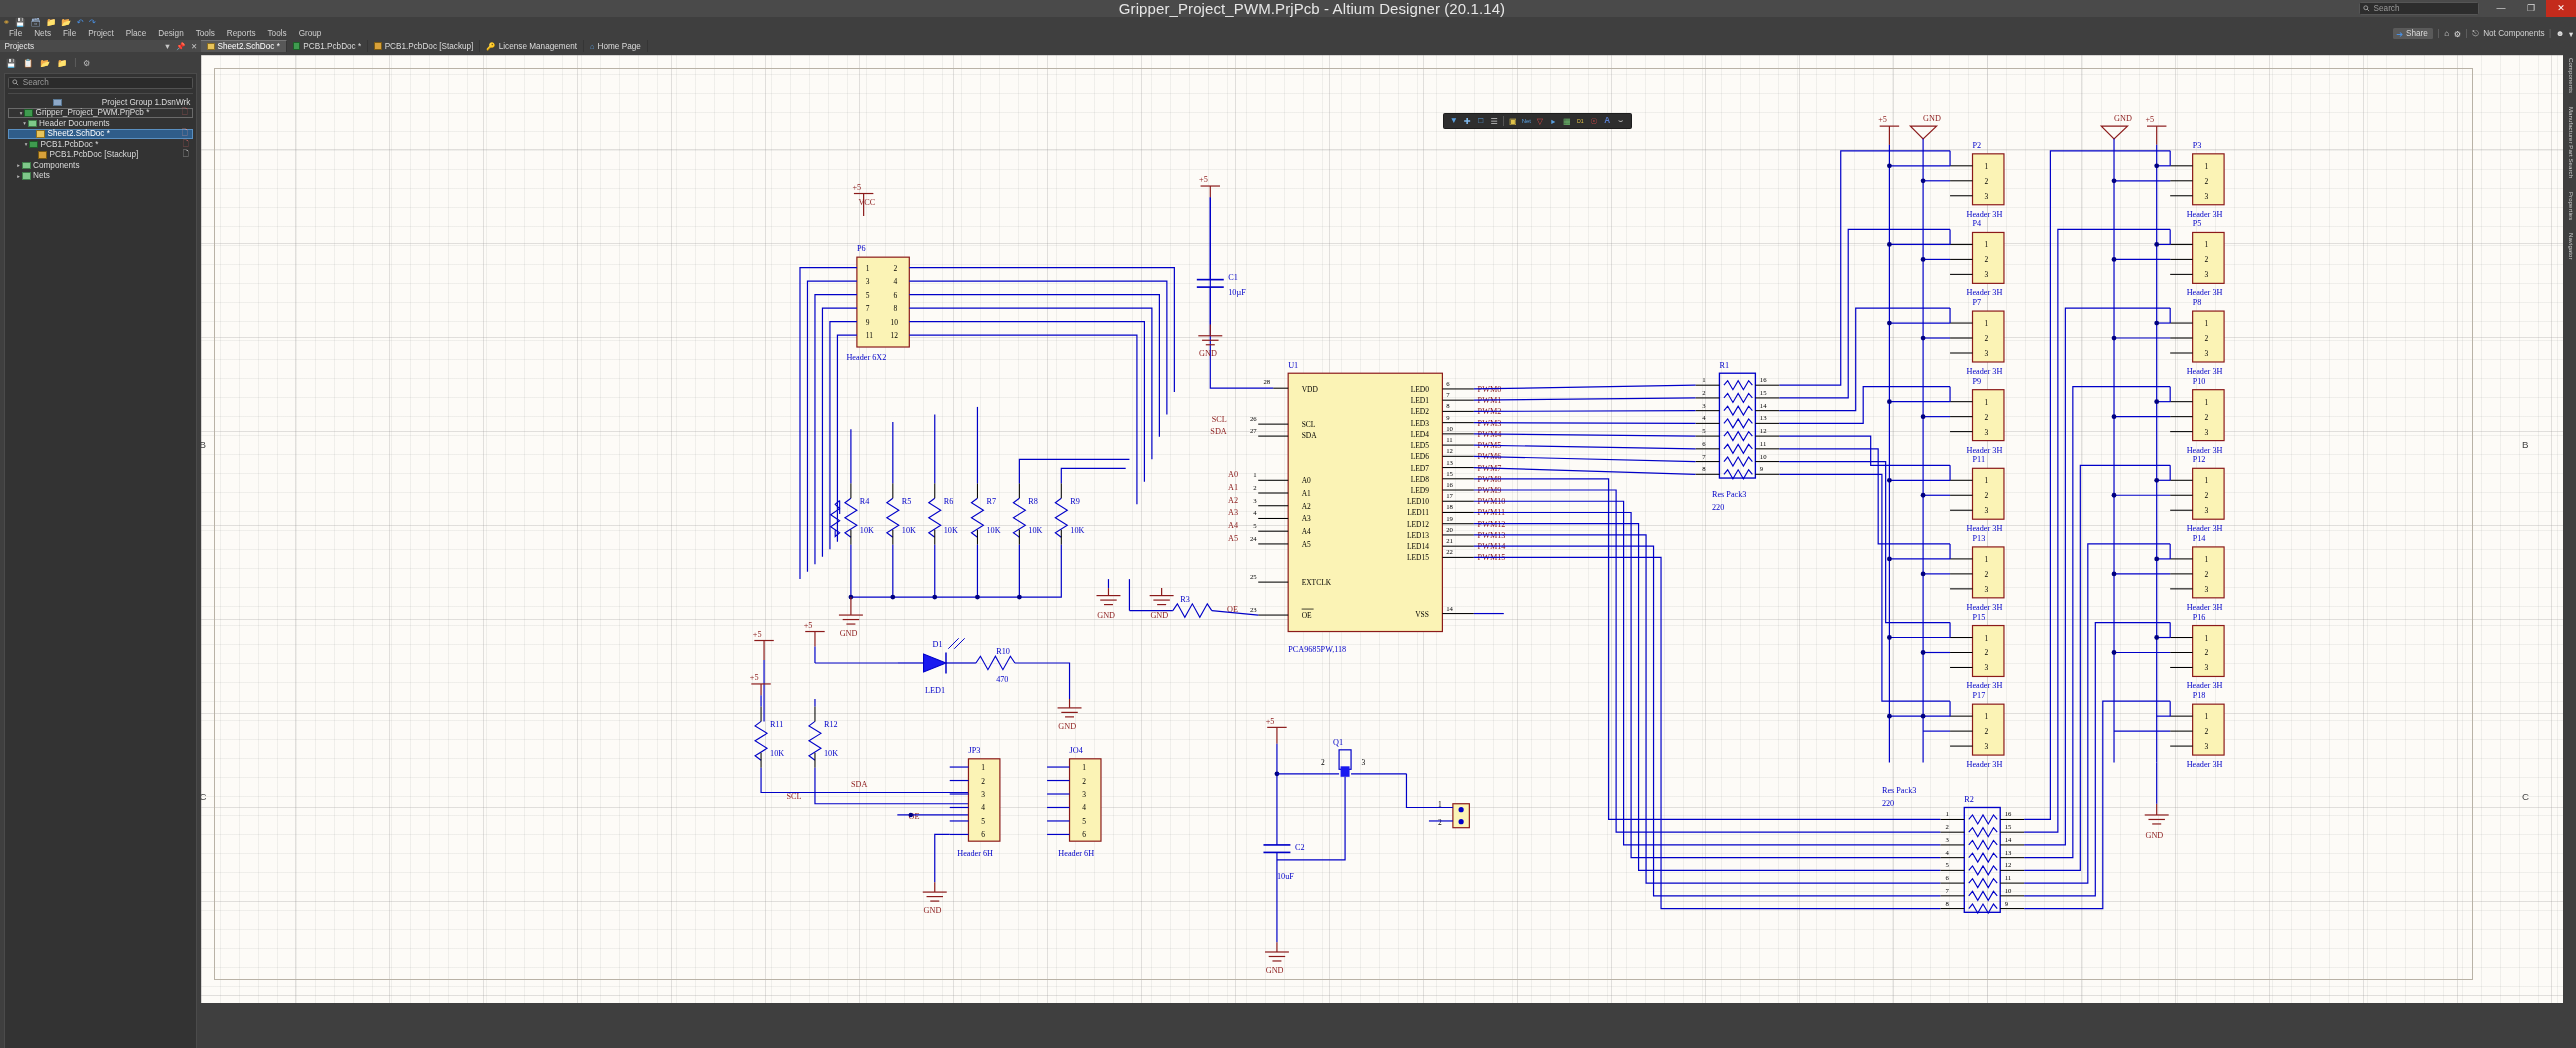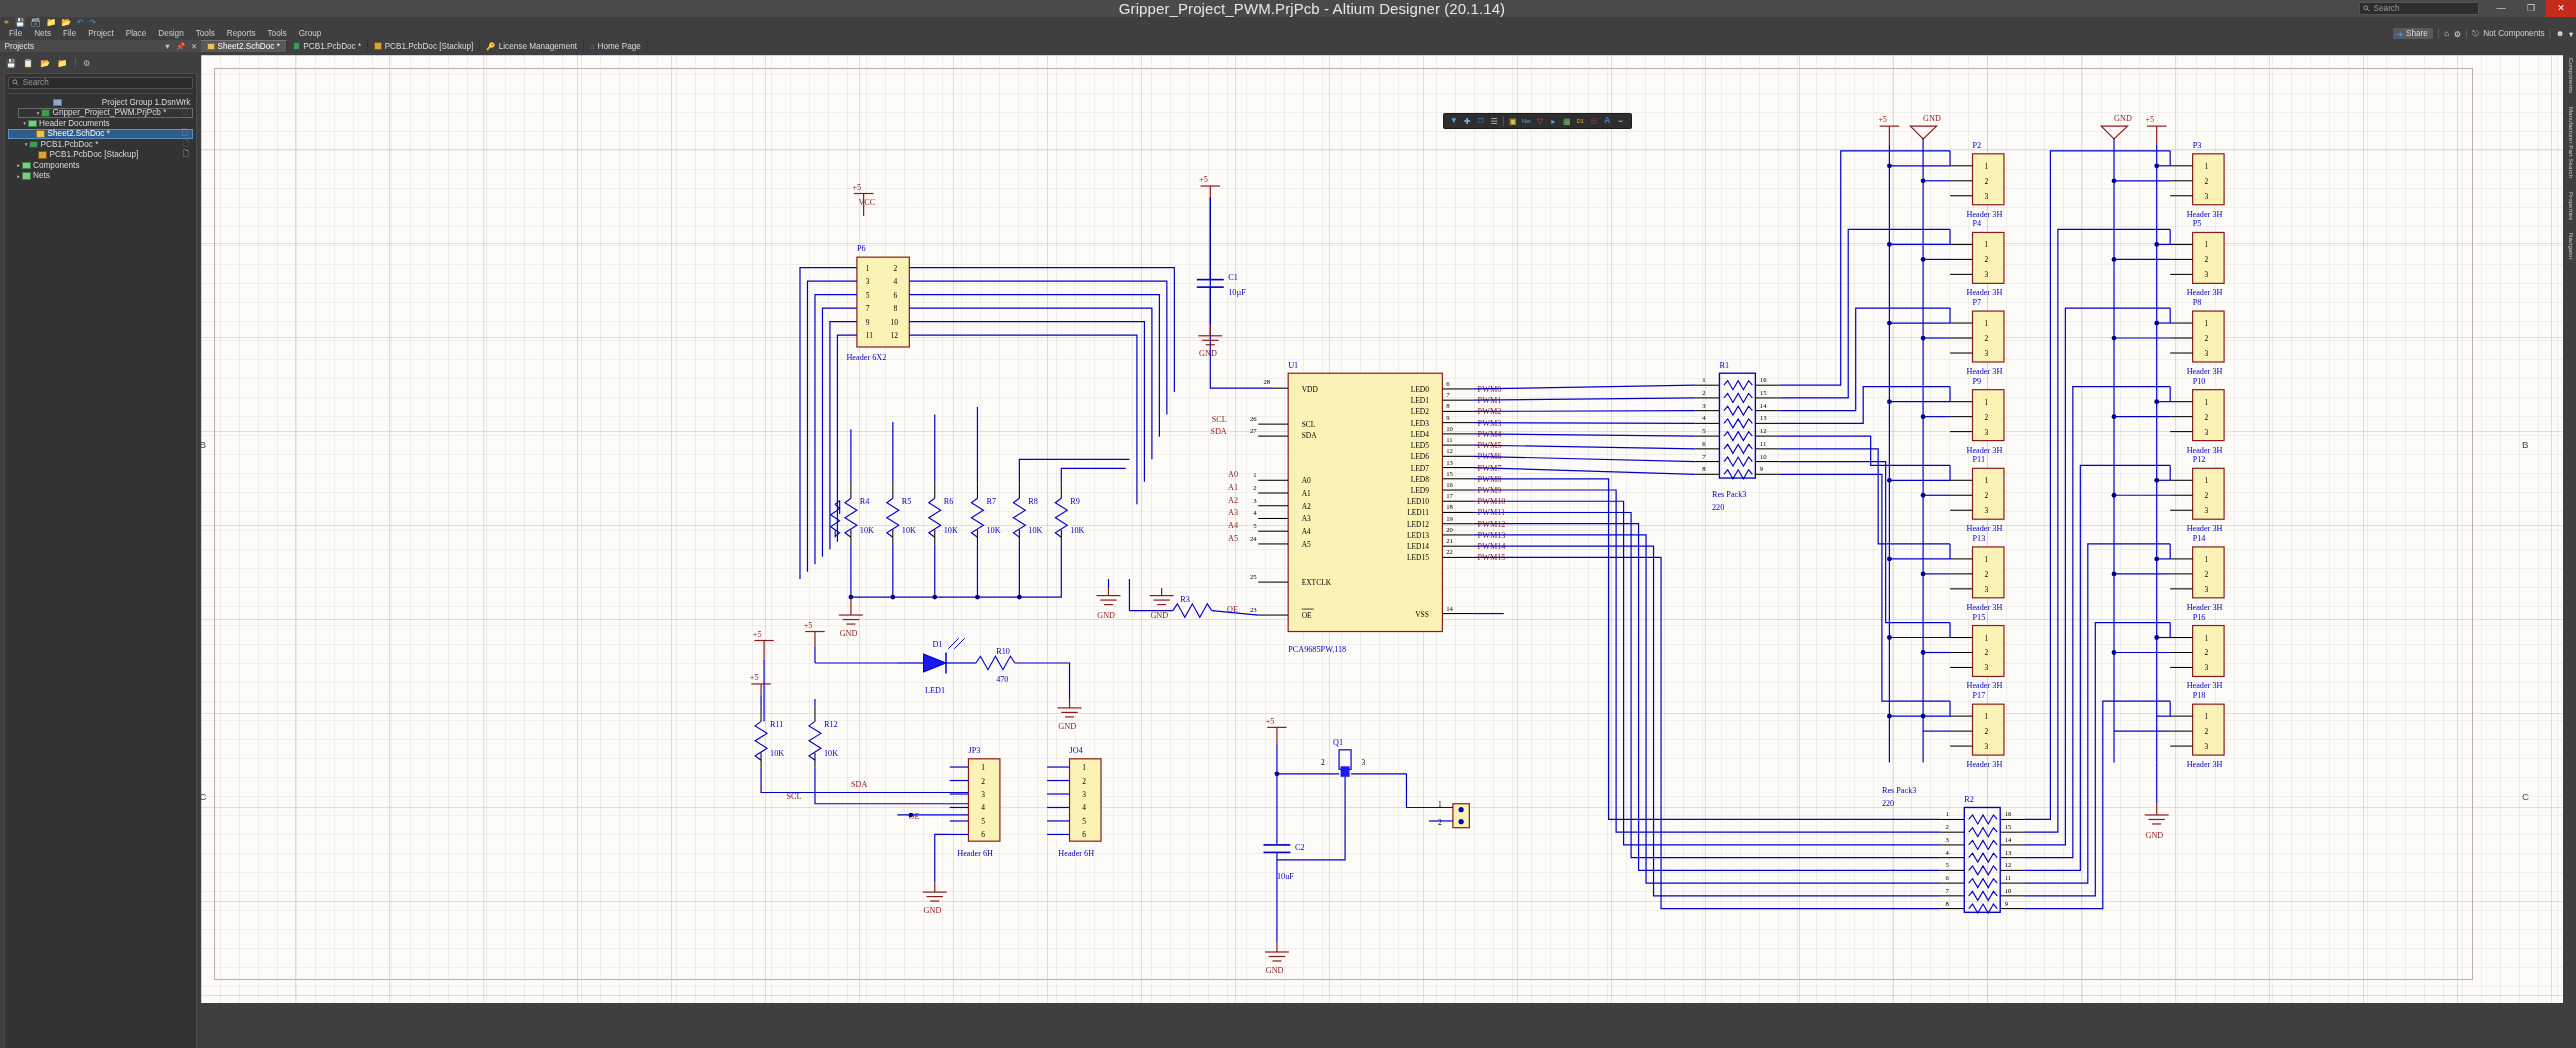--- a/index.html
+++ b/index.html
@@ -218,21 +218,21 @@
           </svg>
         <span class="ph">Search</span>
       </div>
 
       <div id="tree">
         <div class="trow" style="padding-left:1.5px;justify-content:space-between;">
           <span class="twist"></span>
           <span class="ticon" style="background:#8ea9c9;border:0.7px solid #5a7894;"></span>
           <span>Project Group 1.DsnWrk</span>
         </div>
-        <div class="trow outlined" style="padding-left:16px;margin-left:10px;">
+        <div class="trow outlined" style="padding-left:9px;">
           <span class="twist">▾</span>
           <span class="ticon" style="background:#3f9b4f;border:0.7px solid #1d5d28;"></span>
           <span>Gripper_Project_PWM.PrjPcb *</span>
           <span class="docmark" style="color:#c46060;">🗋</span>
         </div>
         <div class="trow" style="padding-left:13.5px;">
           <span class="twist">▾</span>
           <span class="ticon" style="background:#7fc98a;border:0.7px solid #3f7d49;"></span>
           <span>Header Documents</span>
         </div>

